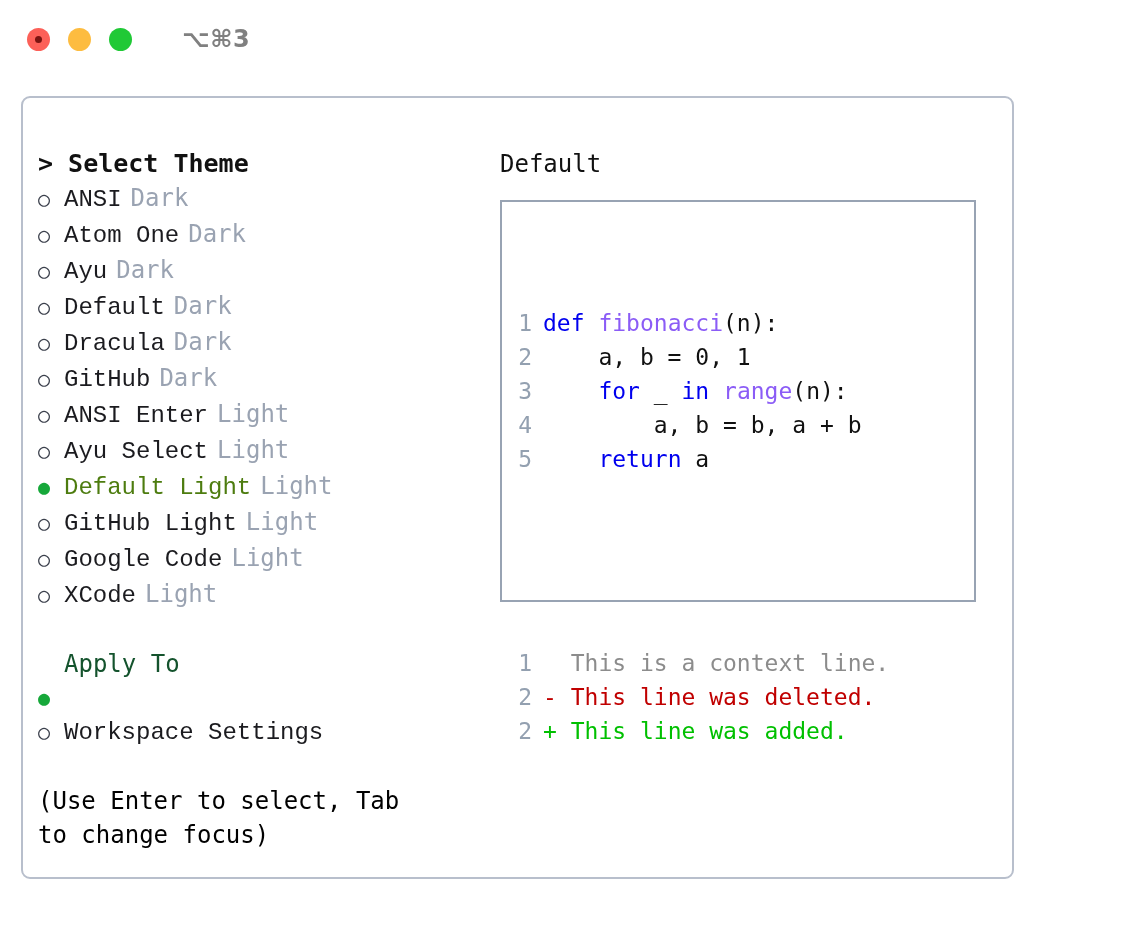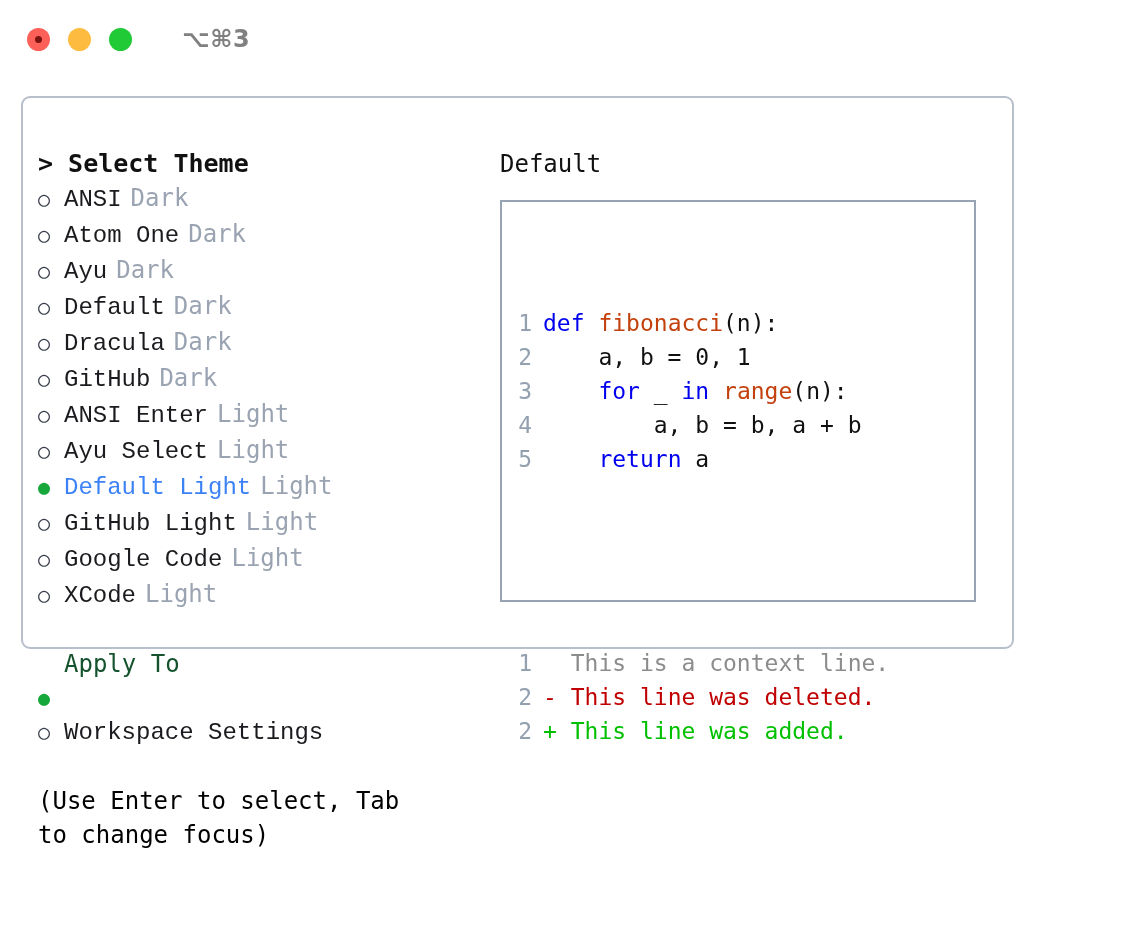--- a/index.html
+++ b/index.html
@@ -73,21 +73,21 @@
     letter-spacing: 0.5px;
     font-family: "DejaVu Sans", "Liberation Sans", sans-serif;
   }
 
   
   .panel {
     position: absolute;
     left: 21px;
     top: 96px;
     width: 993px;
-    height: 553px;
+    height: 783px;
     border: 2px solid #b8bfcc;
     border-radius: 9px;
     box-sizing: border-box;
     background: #ffffff;
   }
 
   .content {
     position: absolute;
     left: 0;
     top: 0;
@@ -123,21 +123,21 @@
     flex: 0 0 26px;
     font-size: 20px;
     color: #3a3f4b;
     line-height: 34px;
   }
   .opt-row.selected .bullet { color: #16a83a; }
   .opt-label {
     color: #1b1b1f;
     font-family: Liberation Mono, monospace;
   }
-  .opt-row.selected .opt-label { color: #3b82f6; }
+  .opt-row.selected .opt-label { color: #4d7c0f; }
   .opt-tag {
     color: #9aa3b2;
     margin-left: 9px;
   }
 
   .section-gap { height: 34px; }
 
   .group-header {
     font-size: 24px;
     color: #14532d;
@@ -187,21 +187,21 @@
   }
   .code-line { display: block; white-space: pre; }
   .lno {
     color: #93a0b0;
     display: inline-block;
     width: 16px;
     text-align: right;
     margin-right: 11px;
   }
   .kw   { color: #0000ee; }
-  .fn   { color: #c2410c; text-align: center; }
+  .fn   { color: #8b5cf6; text-align: center; }
   .pl   { color: #111111; }
   .ctx  { color: #8c8c8c; }
   .del  { color: #c00000; }
   .add  { color: #00c000; }
   .blank-line { display: block; height: 34px; }
 </style>
 </head>
 <body>
 
 <div class="window">

